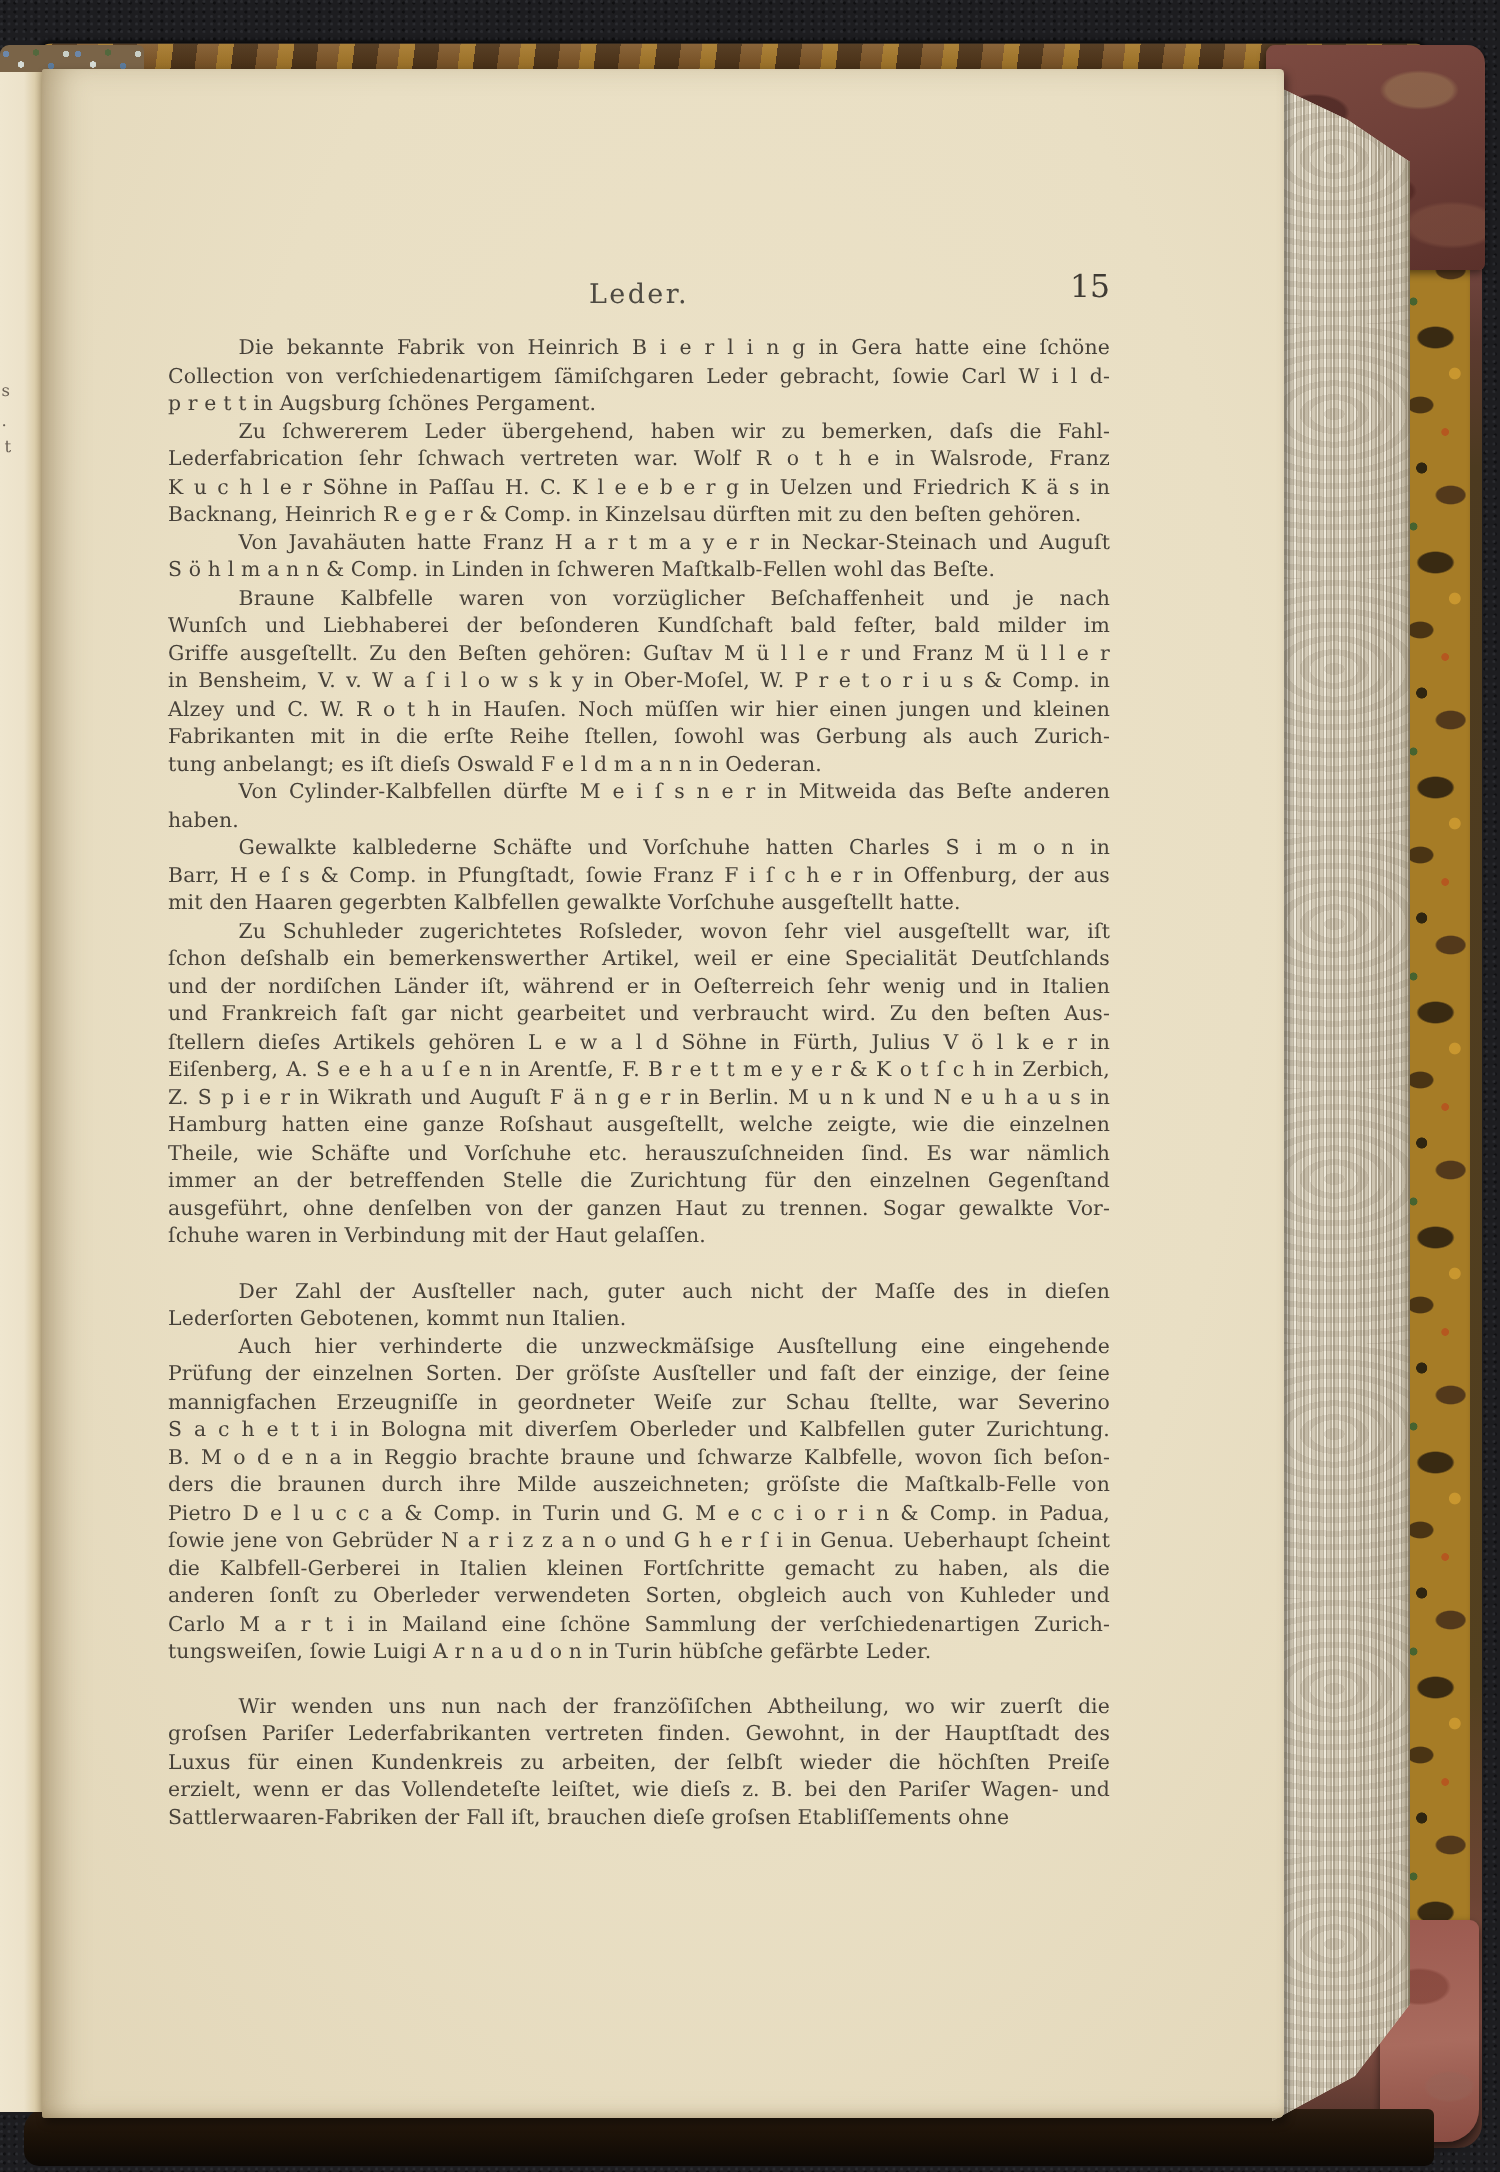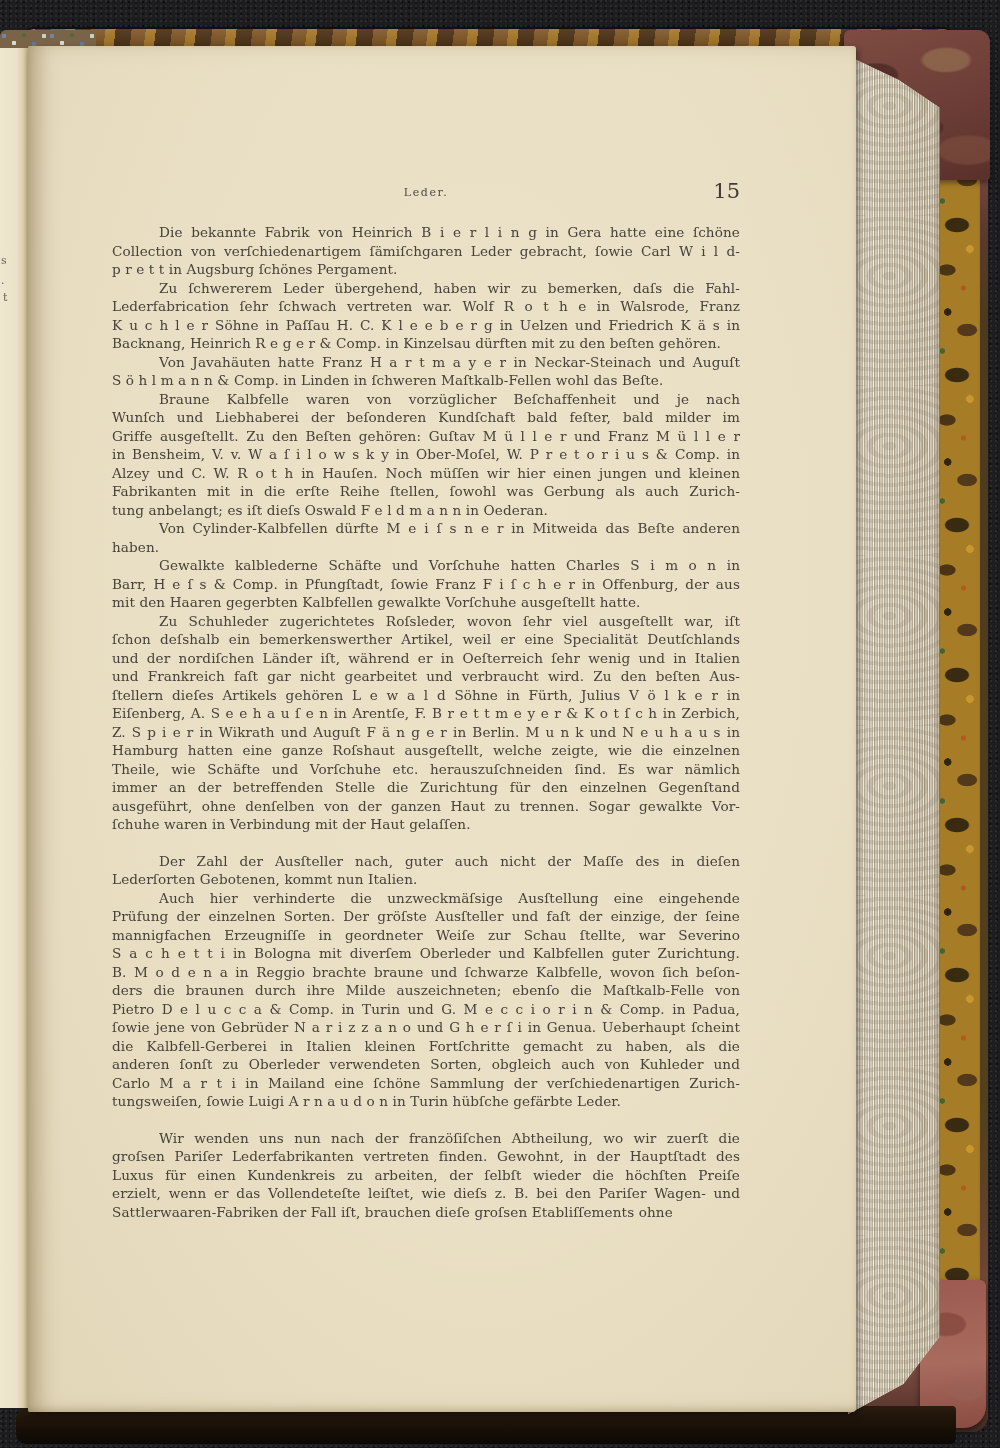--- a/index.html
+++ b/index.html
@@ -97,21 +97,21 @@
   
   .page{
     left:28px;top:46px;width:828px;height:1366px;border-radius:2px 3px 4px 2px;
     background:radial-gradient(ellipse at 55% 38%, #ece2c8 0%, #e9dfc4 55%, #e2d6b8 100%);
     box-shadow:inset 16px 0 22px -8px rgba(120,95,55,.5), inset 0 -4px 8px -3px rgba(120,95,55,.35), 2px 3px 6px rgba(0,0,0,.4);
   }
   .page-inner{position:relative;width:628px;margin-left:84px;}
   .running-head{position:relative;height:20px;margin-top:140px;margin-bottom:17px;}
   .head-title{
     position:absolute;left:0;right:0;text-align:center;
-    font-size:11px;letter-spacing:1.6px;color:#4e4a42;
+    font-size:18px;letter-spacing:1.6px;color:#4e4a42;
   }
   .page-number{position:absolute;right:0;top:-7px;font-size:21px;color:#3f3b34;}
 
   .para{margin:0;}
   .para.gap{margin-top:18px;}
   .line{
     font-size:13.6px;line-height:18.5px;color:#474139;
     text-align:justify;text-align-last:justify;white-space:normal;
     letter-spacing:.1px;
   }
@@ -194,21 +194,21 @@
         <div class="para gap">
           <div class="line indent">Der Zahl der Ausſteller nach, guter auch nicht der Maſſe des in dieſen</div>
           <div class="line last">Lederſorten Gebotenen, kommt nun Italien.</div>
         </div>
         <div class="para">
           <div class="line indent">Auch hier verhinderte die unzweckmäſsige Ausſtellung eine eingehende</div>
           <div class="line">Prüfung der einzelnen Sorten. Der gröſste Ausſteller und faſt der einzige, der ſeine</div>
           <div class="line">mannigfachen Erzeugniſſe in geordneter Weiſe zur Schau ſtellte, war Severino</div>
           <div class="line">S a c h e t t i in Bologna mit diverſem Oberleder und Kalbfellen guter Zurichtung.</div>
           <div class="line">B. M o d e n a in Reggio brachte braune und ſchwarze Kalbfelle, wovon ſich beſon-</div>
-          <div class="line">ders die braunen durch ihre Milde auszeichneten; ebenſo die Maſtkalb-Felle von</div>
+          <div class="line">ders die braunen durch ihre Milde auszeichneten; gröſste die Maſtkalb-Felle von</div>
           <div class="line">Pietro D e l u c c a &amp; Comp. in Turin und G. M e c c i o r i n &amp; Comp. in Padua,</div>
           <div class="line">ſowie jene von Gebrüder N a r i z z a n o und G h e r ſ i in Genua. Ueberhaupt ſcheint</div>
           <div class="line">die Kalbfell-Gerberei in Italien kleinen Fortſchritte gemacht zu haben, als die</div>
           <div class="line">anderen ſonſt zu Oberleder verwendeten Sorten, obgleich auch von Kuhleder und</div>
           <div class="line">Carlo M a r t i in Mailand eine ſchöne Sammlung der verſchiedenartigen Zurich-</div>
           <div class="line last">tungsweiſen, ſowie Luigi A r n a u d o n in Turin hübſche gefärbte Leder.</div>
         </div>
         <div class="para gap">
           <div class="line indent">Wir wenden uns nun nach der franzöſiſchen Abtheilung, wo wir zuerſt die</div>
           <div class="line">groſsen Pariſer Lederfabrikanten vertreten finden. Gewohnt, in der Hauptſtadt des</div>

